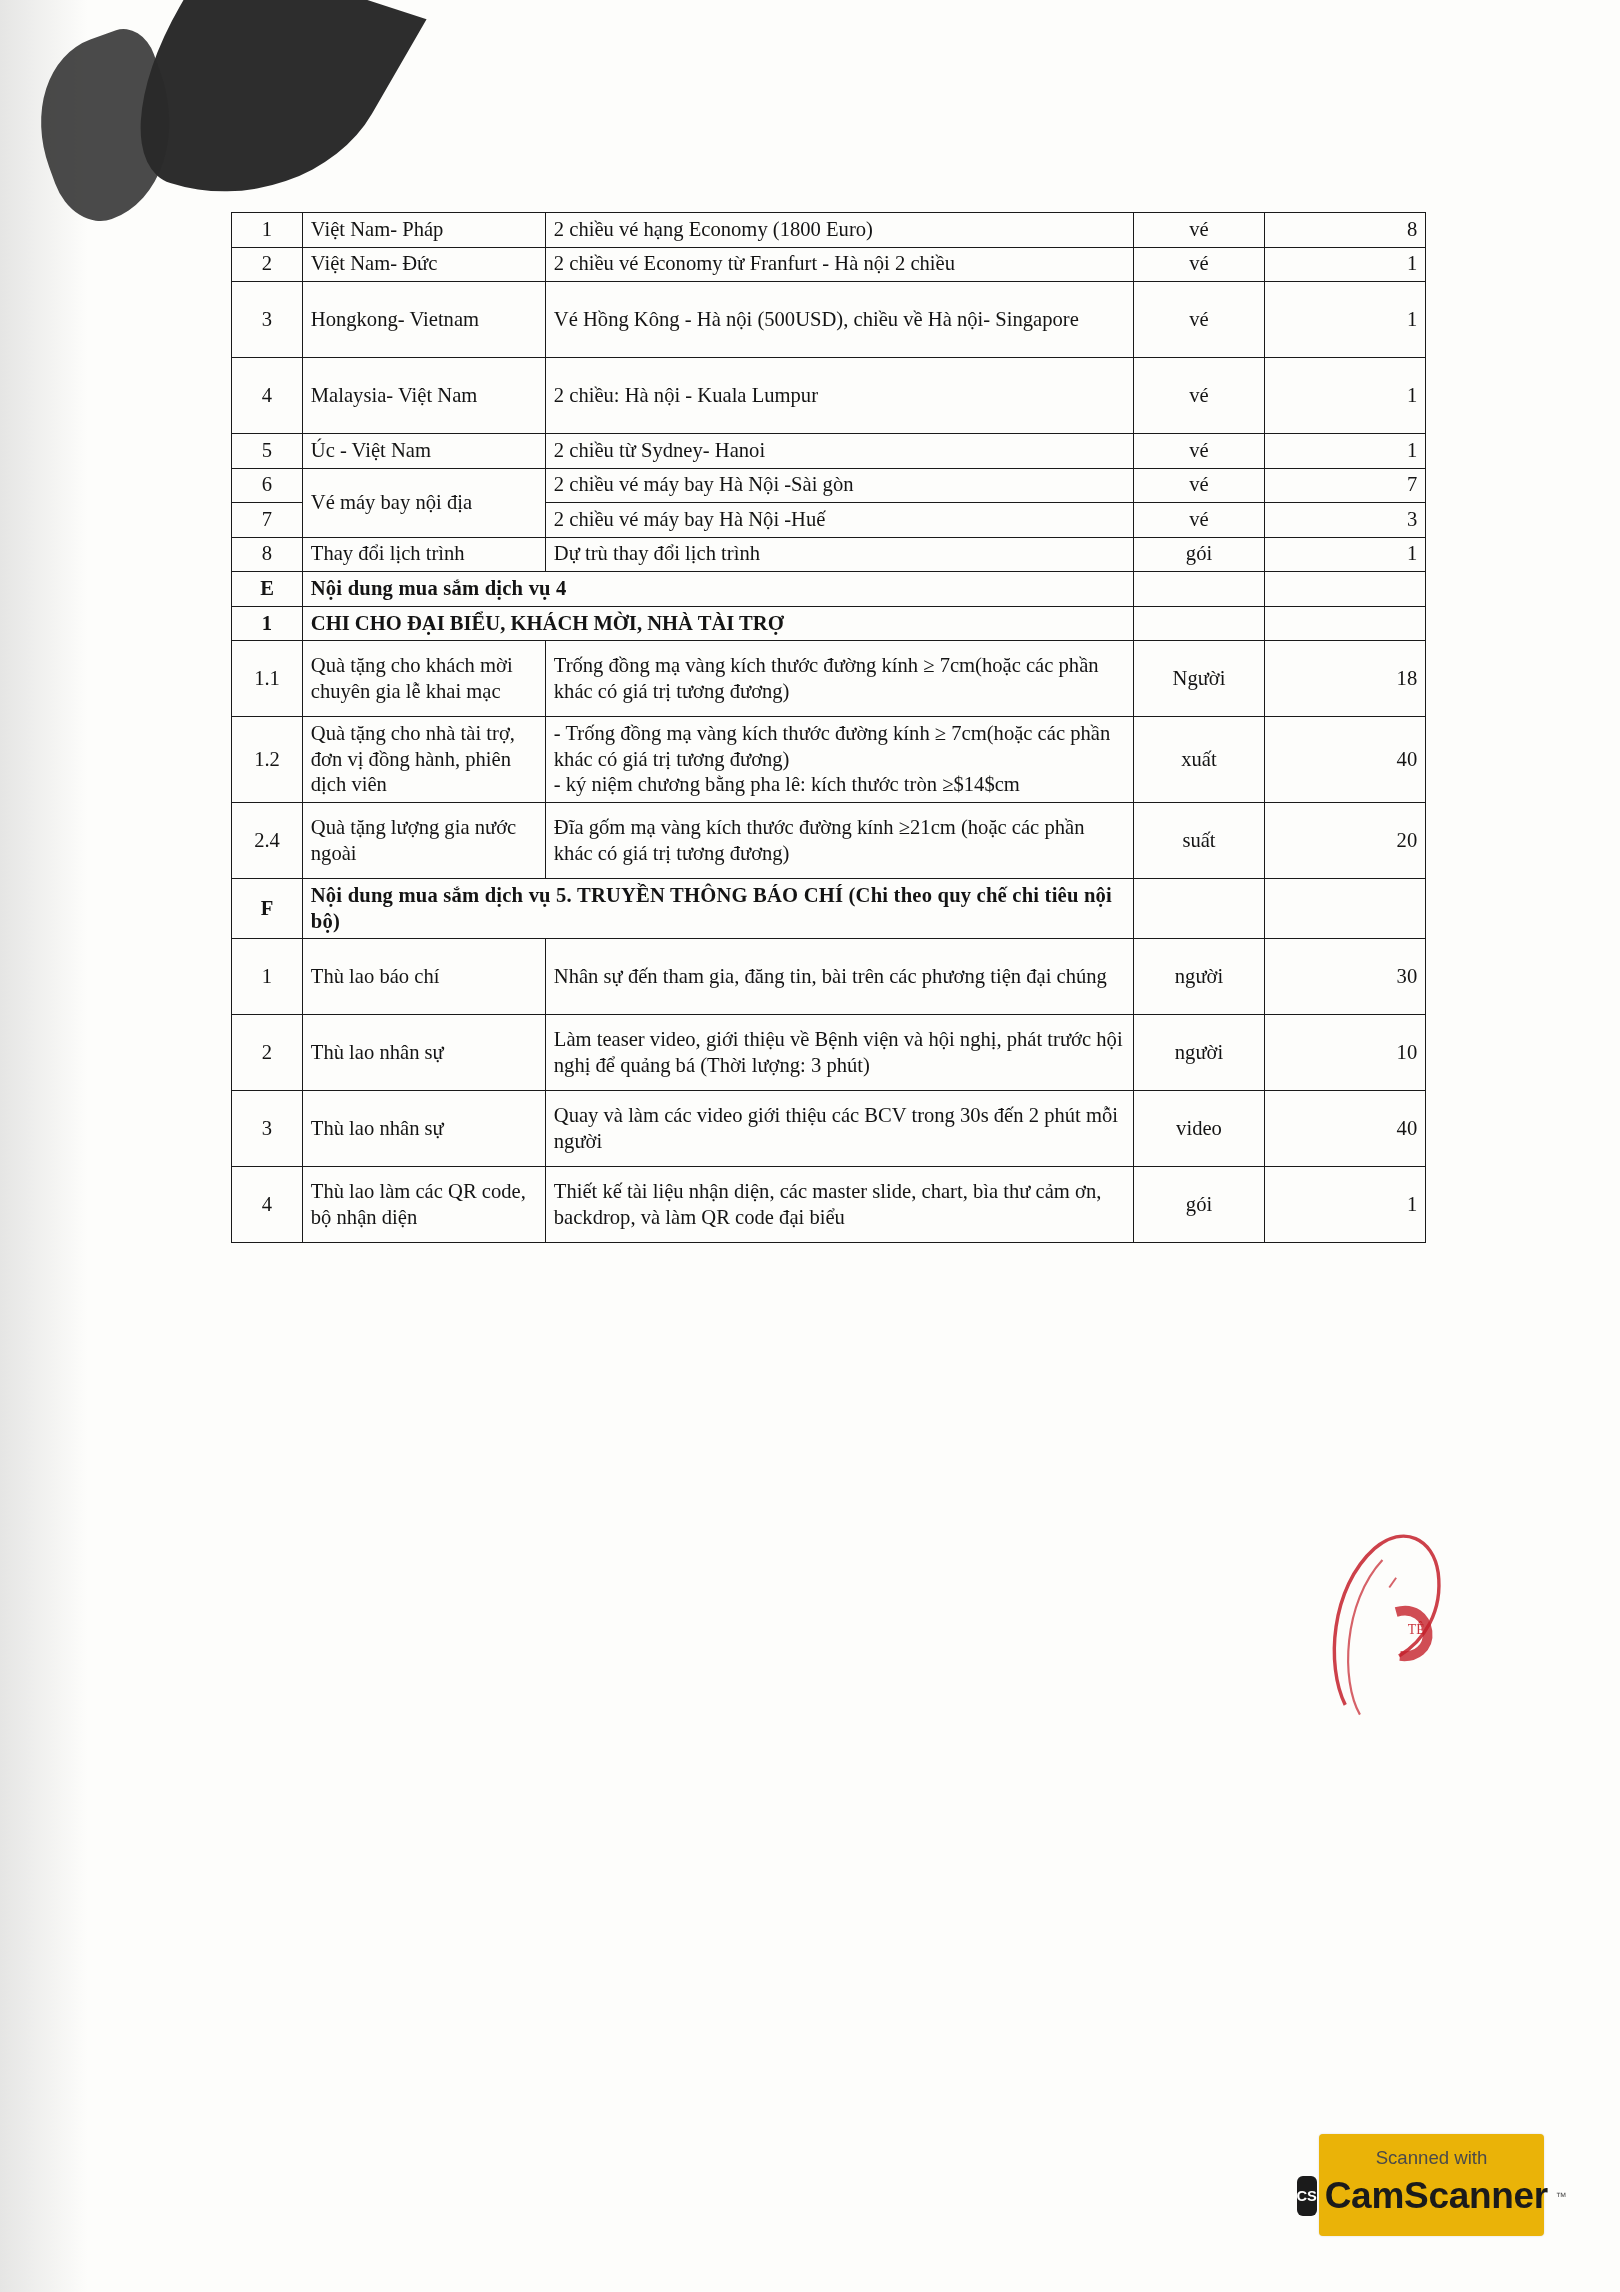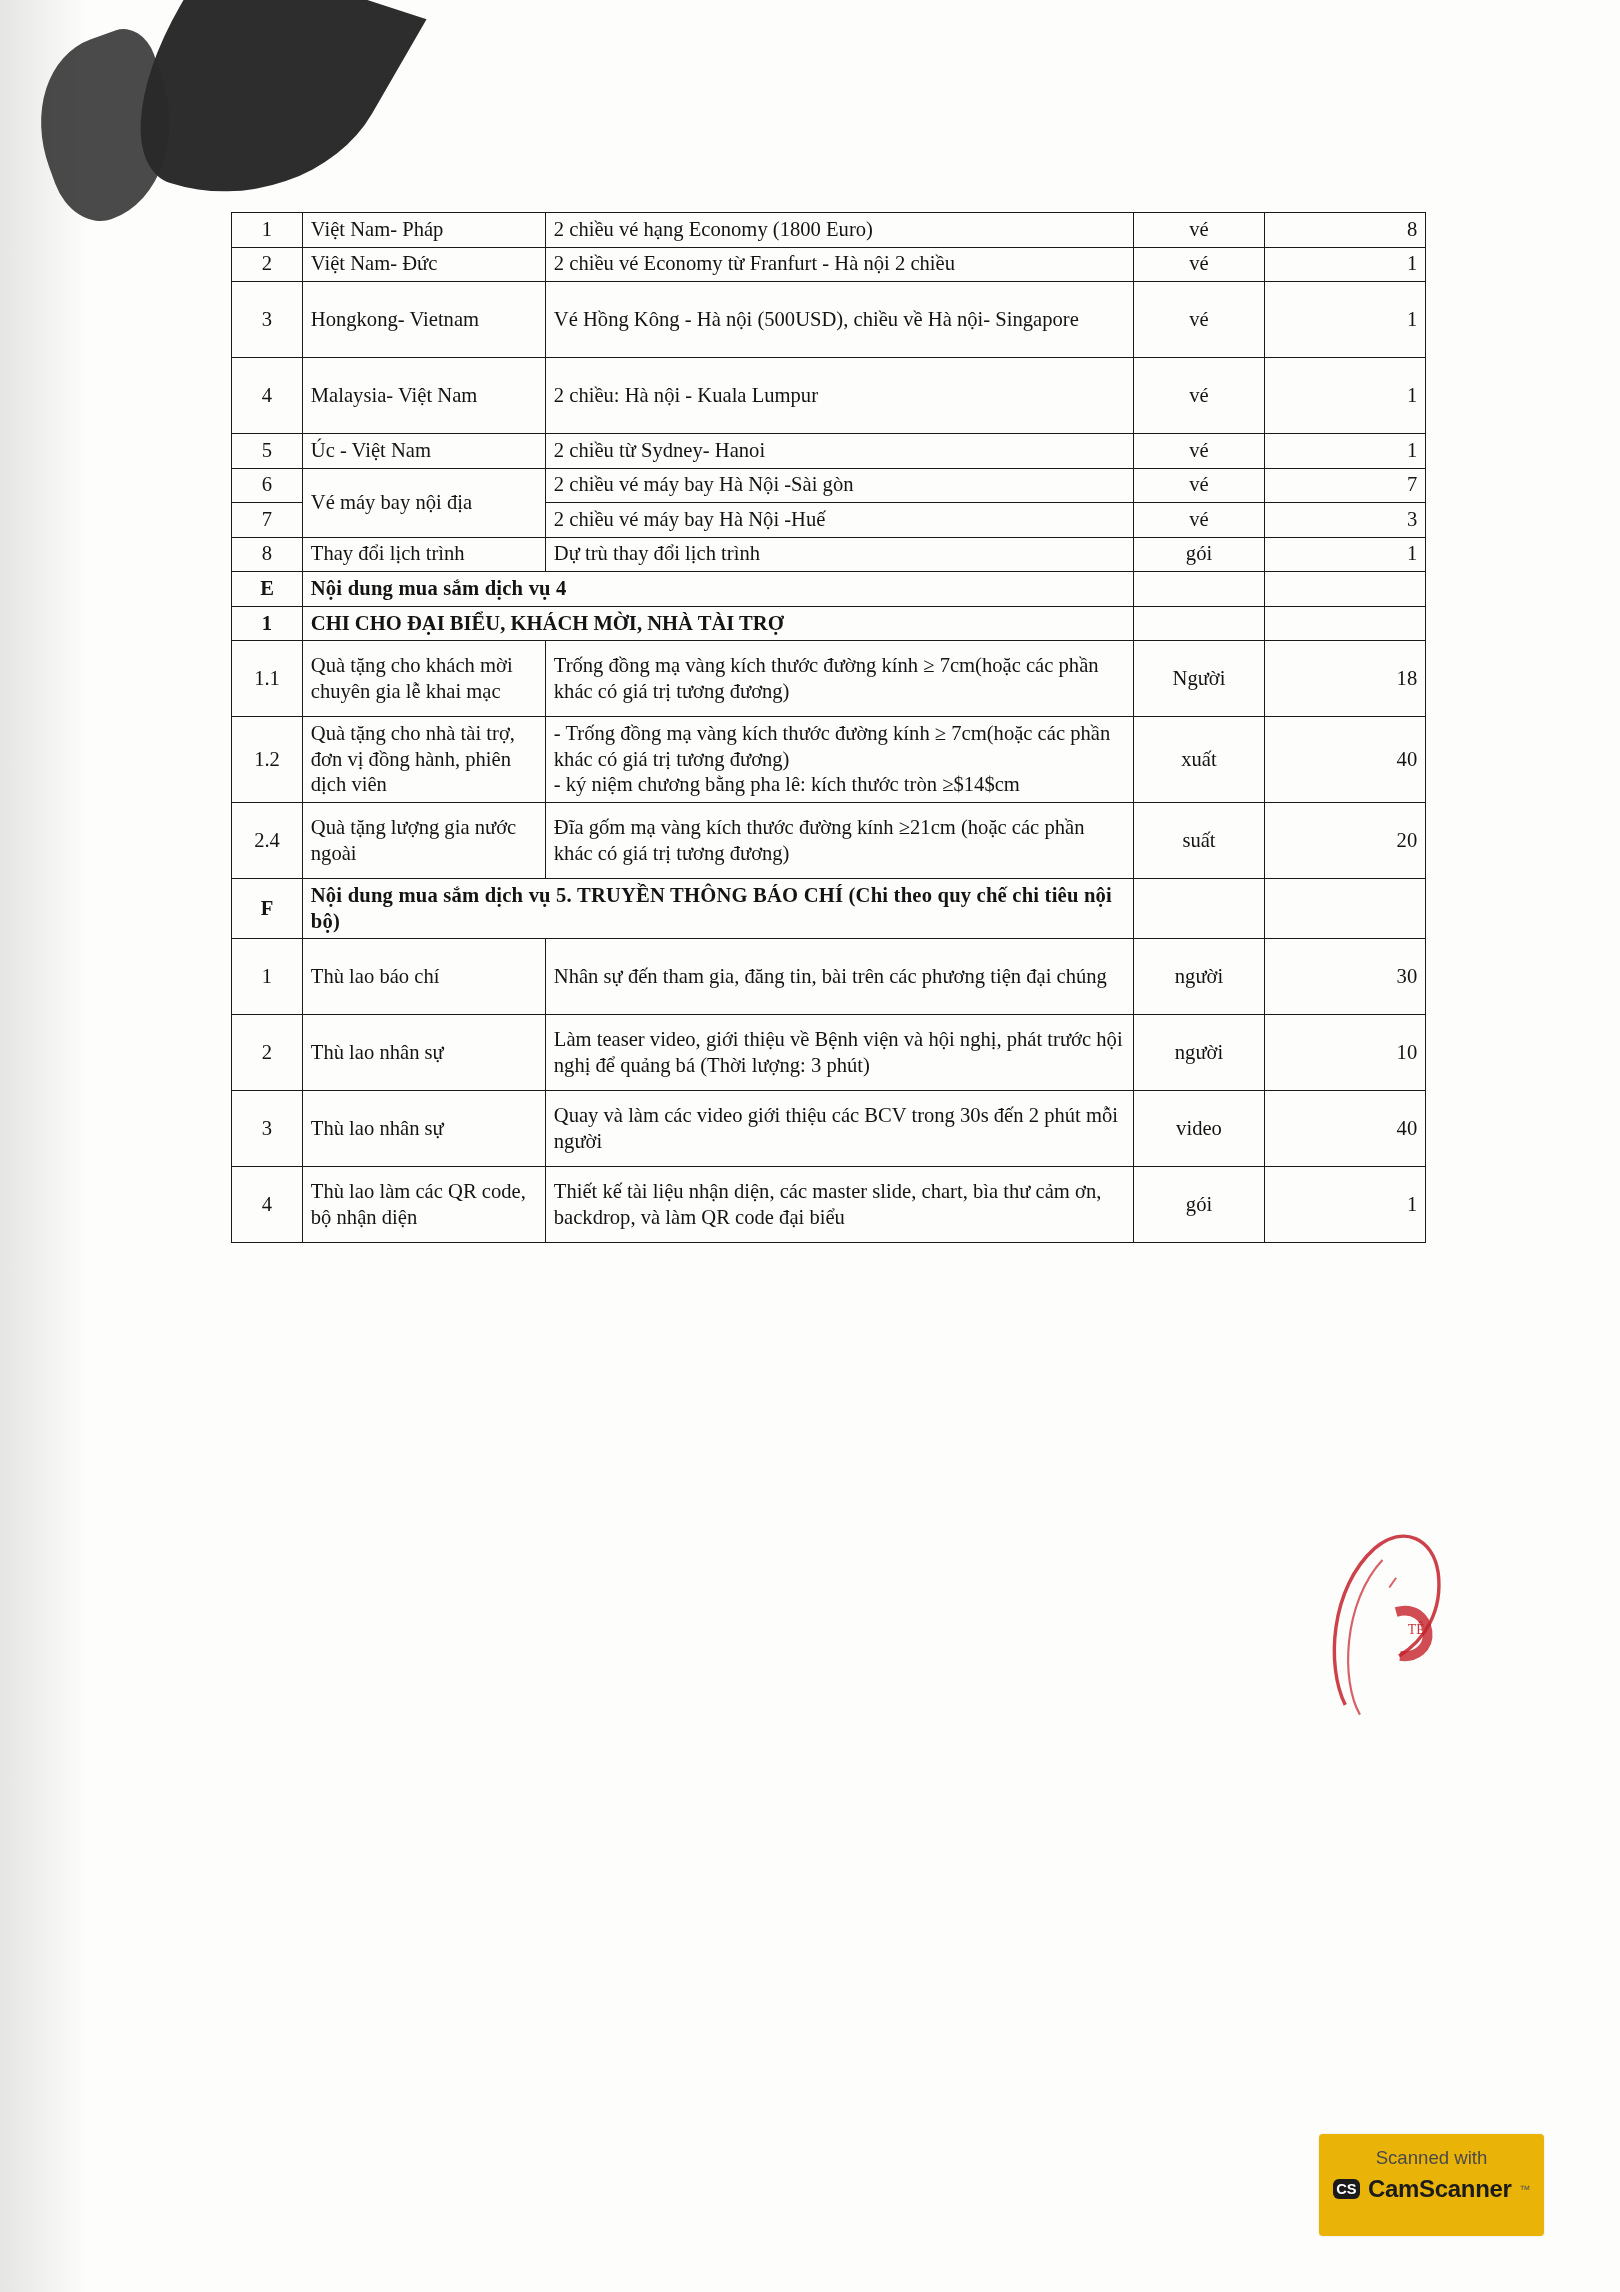--- a/index.html
+++ b/index.html
@@ -118,32 +118,32 @@
   }
   .camscanner .cs-bot {
     display: flex;
     align-items: center;
     justify-content: center;
     gap: 7.8px;
     padding-top: 5.9px;
   }
   .cs-badge {
     width: 27.4px;
-    height: 20px;
+    height: 40px;
     background: #1b1b1b;
     color: #fff;
     border-radius: 5.9px;
     font-size: 14.7px;
     font-weight: bold;
     display: flex;
     align-items: center;
     justify-content: center;
   }
   .cs-word {
-    font-size: 24px;
+    font-size: 37px;
     color: #1b1b1b;
     font-weight: bold;
     letter-spacing: -0.3px;
   }
   .cs-tm {
     font-size: 10.8px;
     color: #555;
     vertical-align: super;
   }
 

